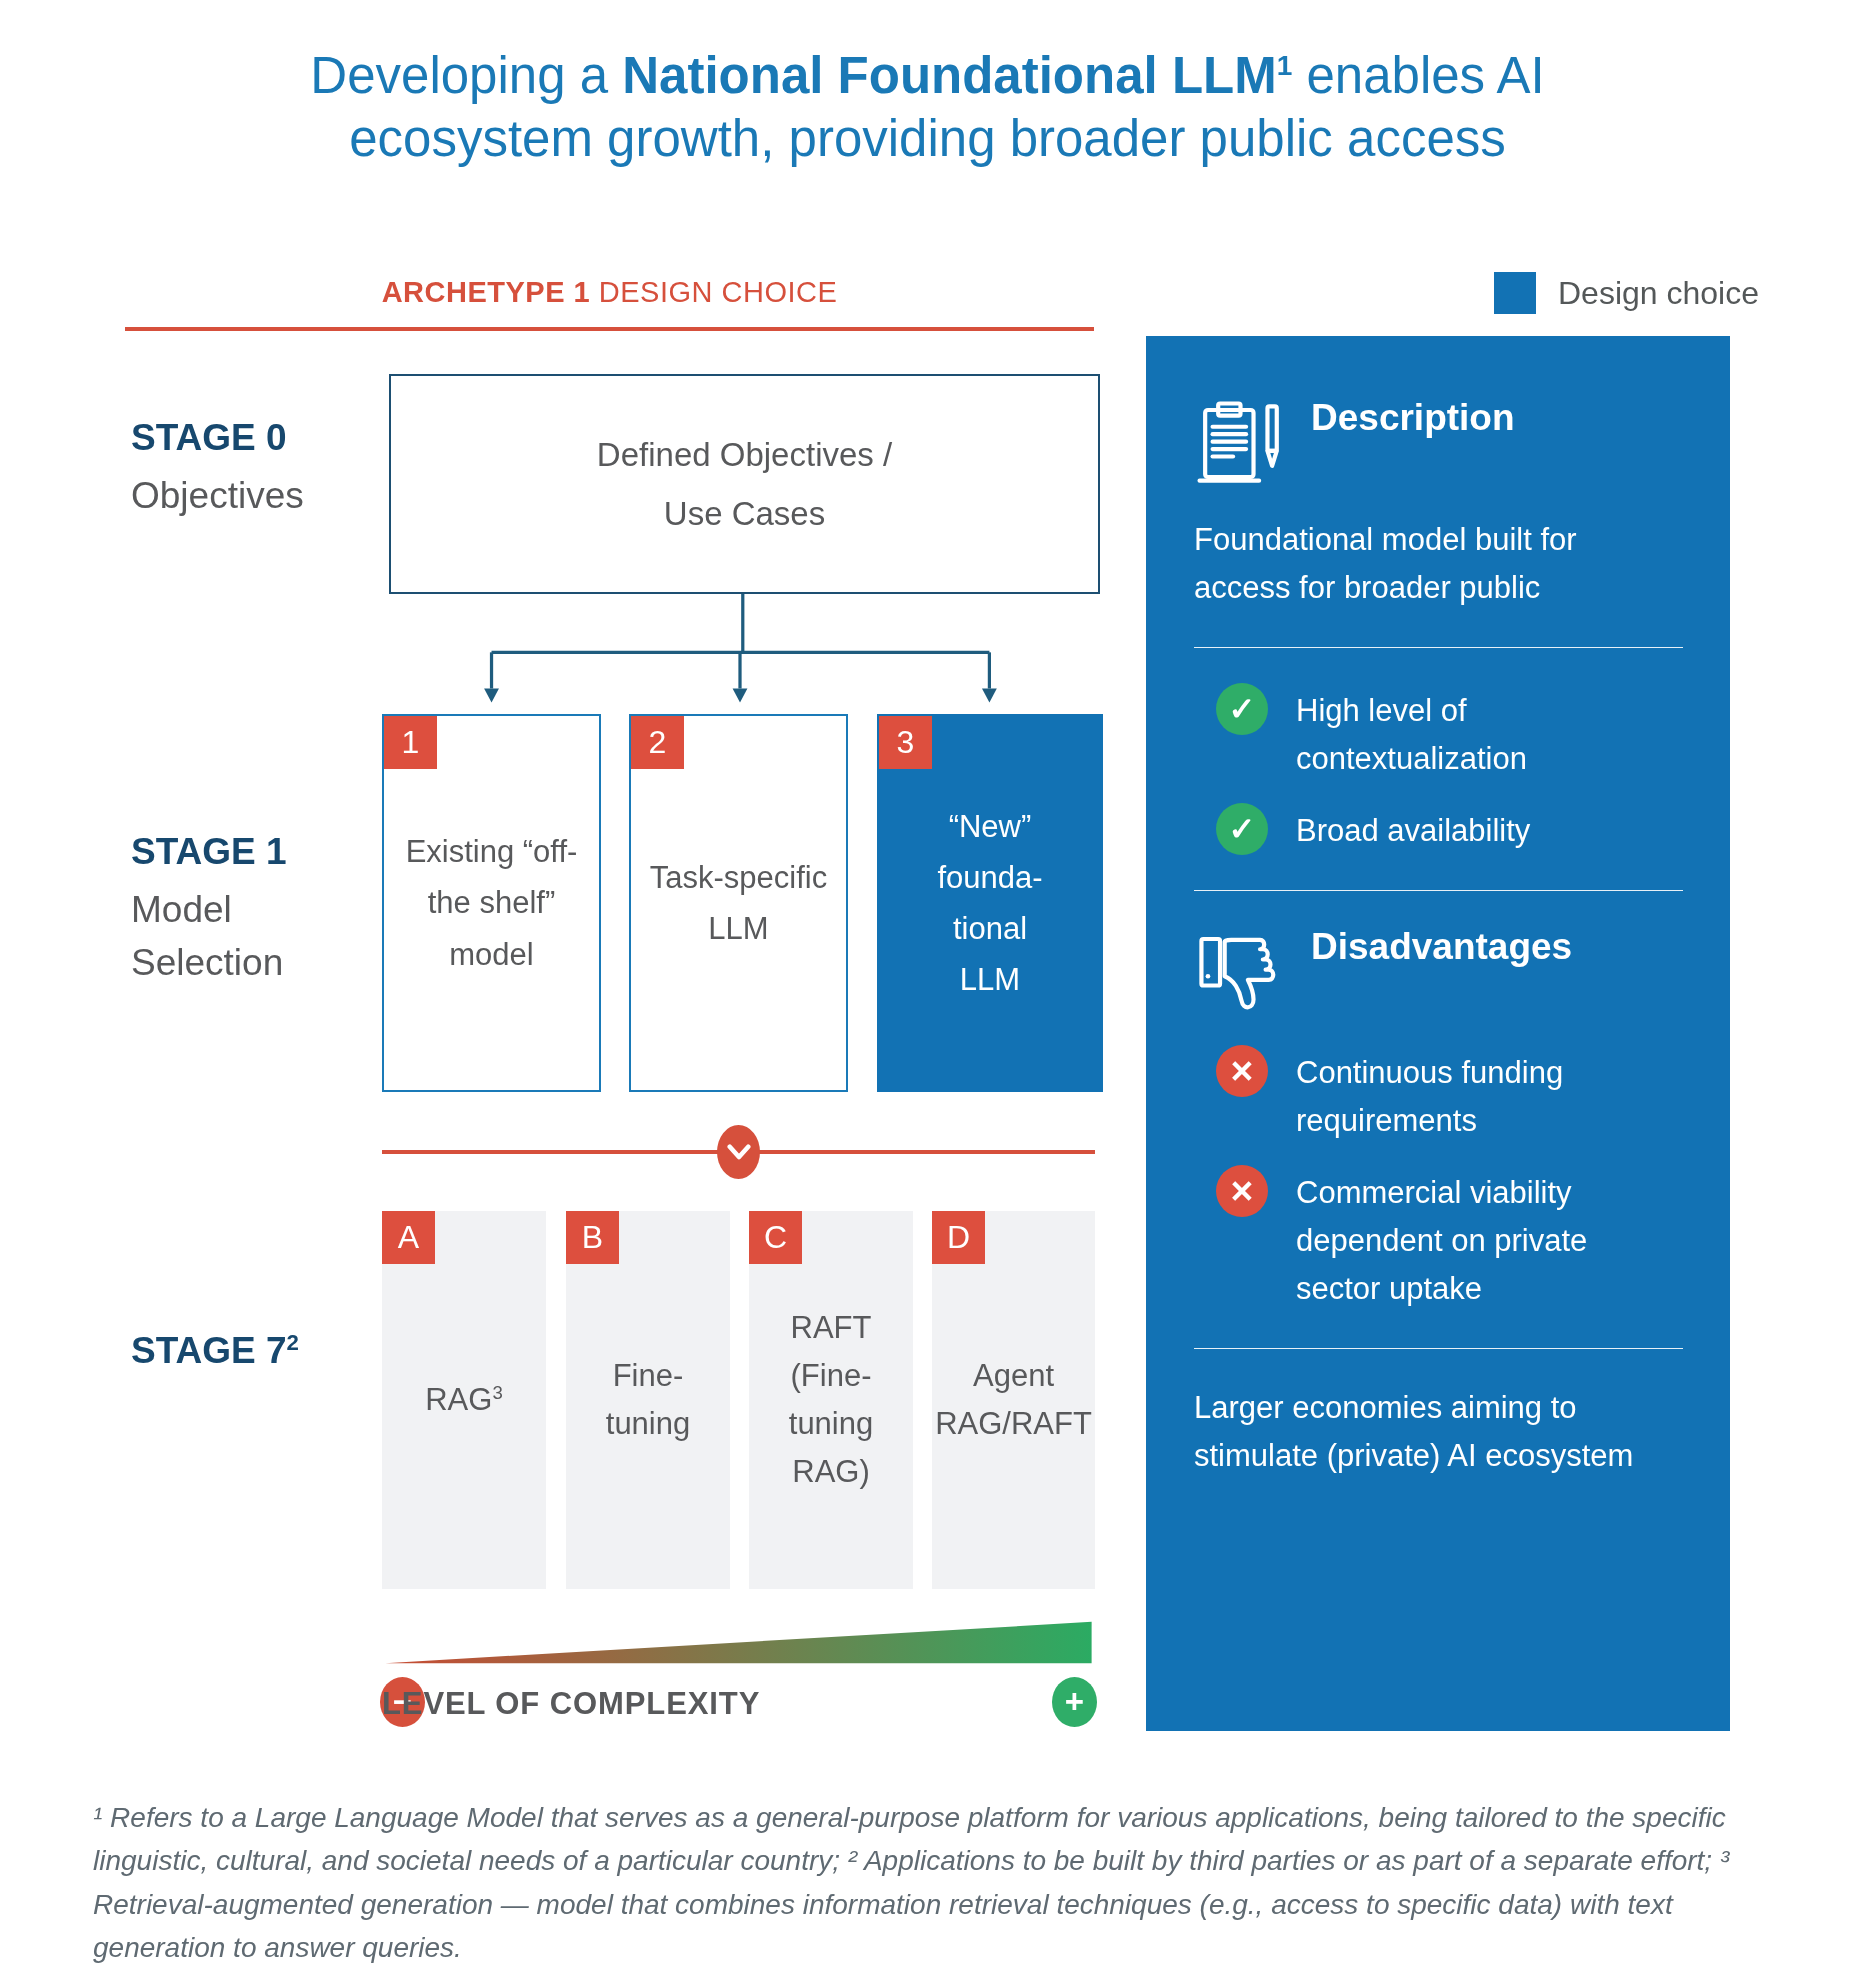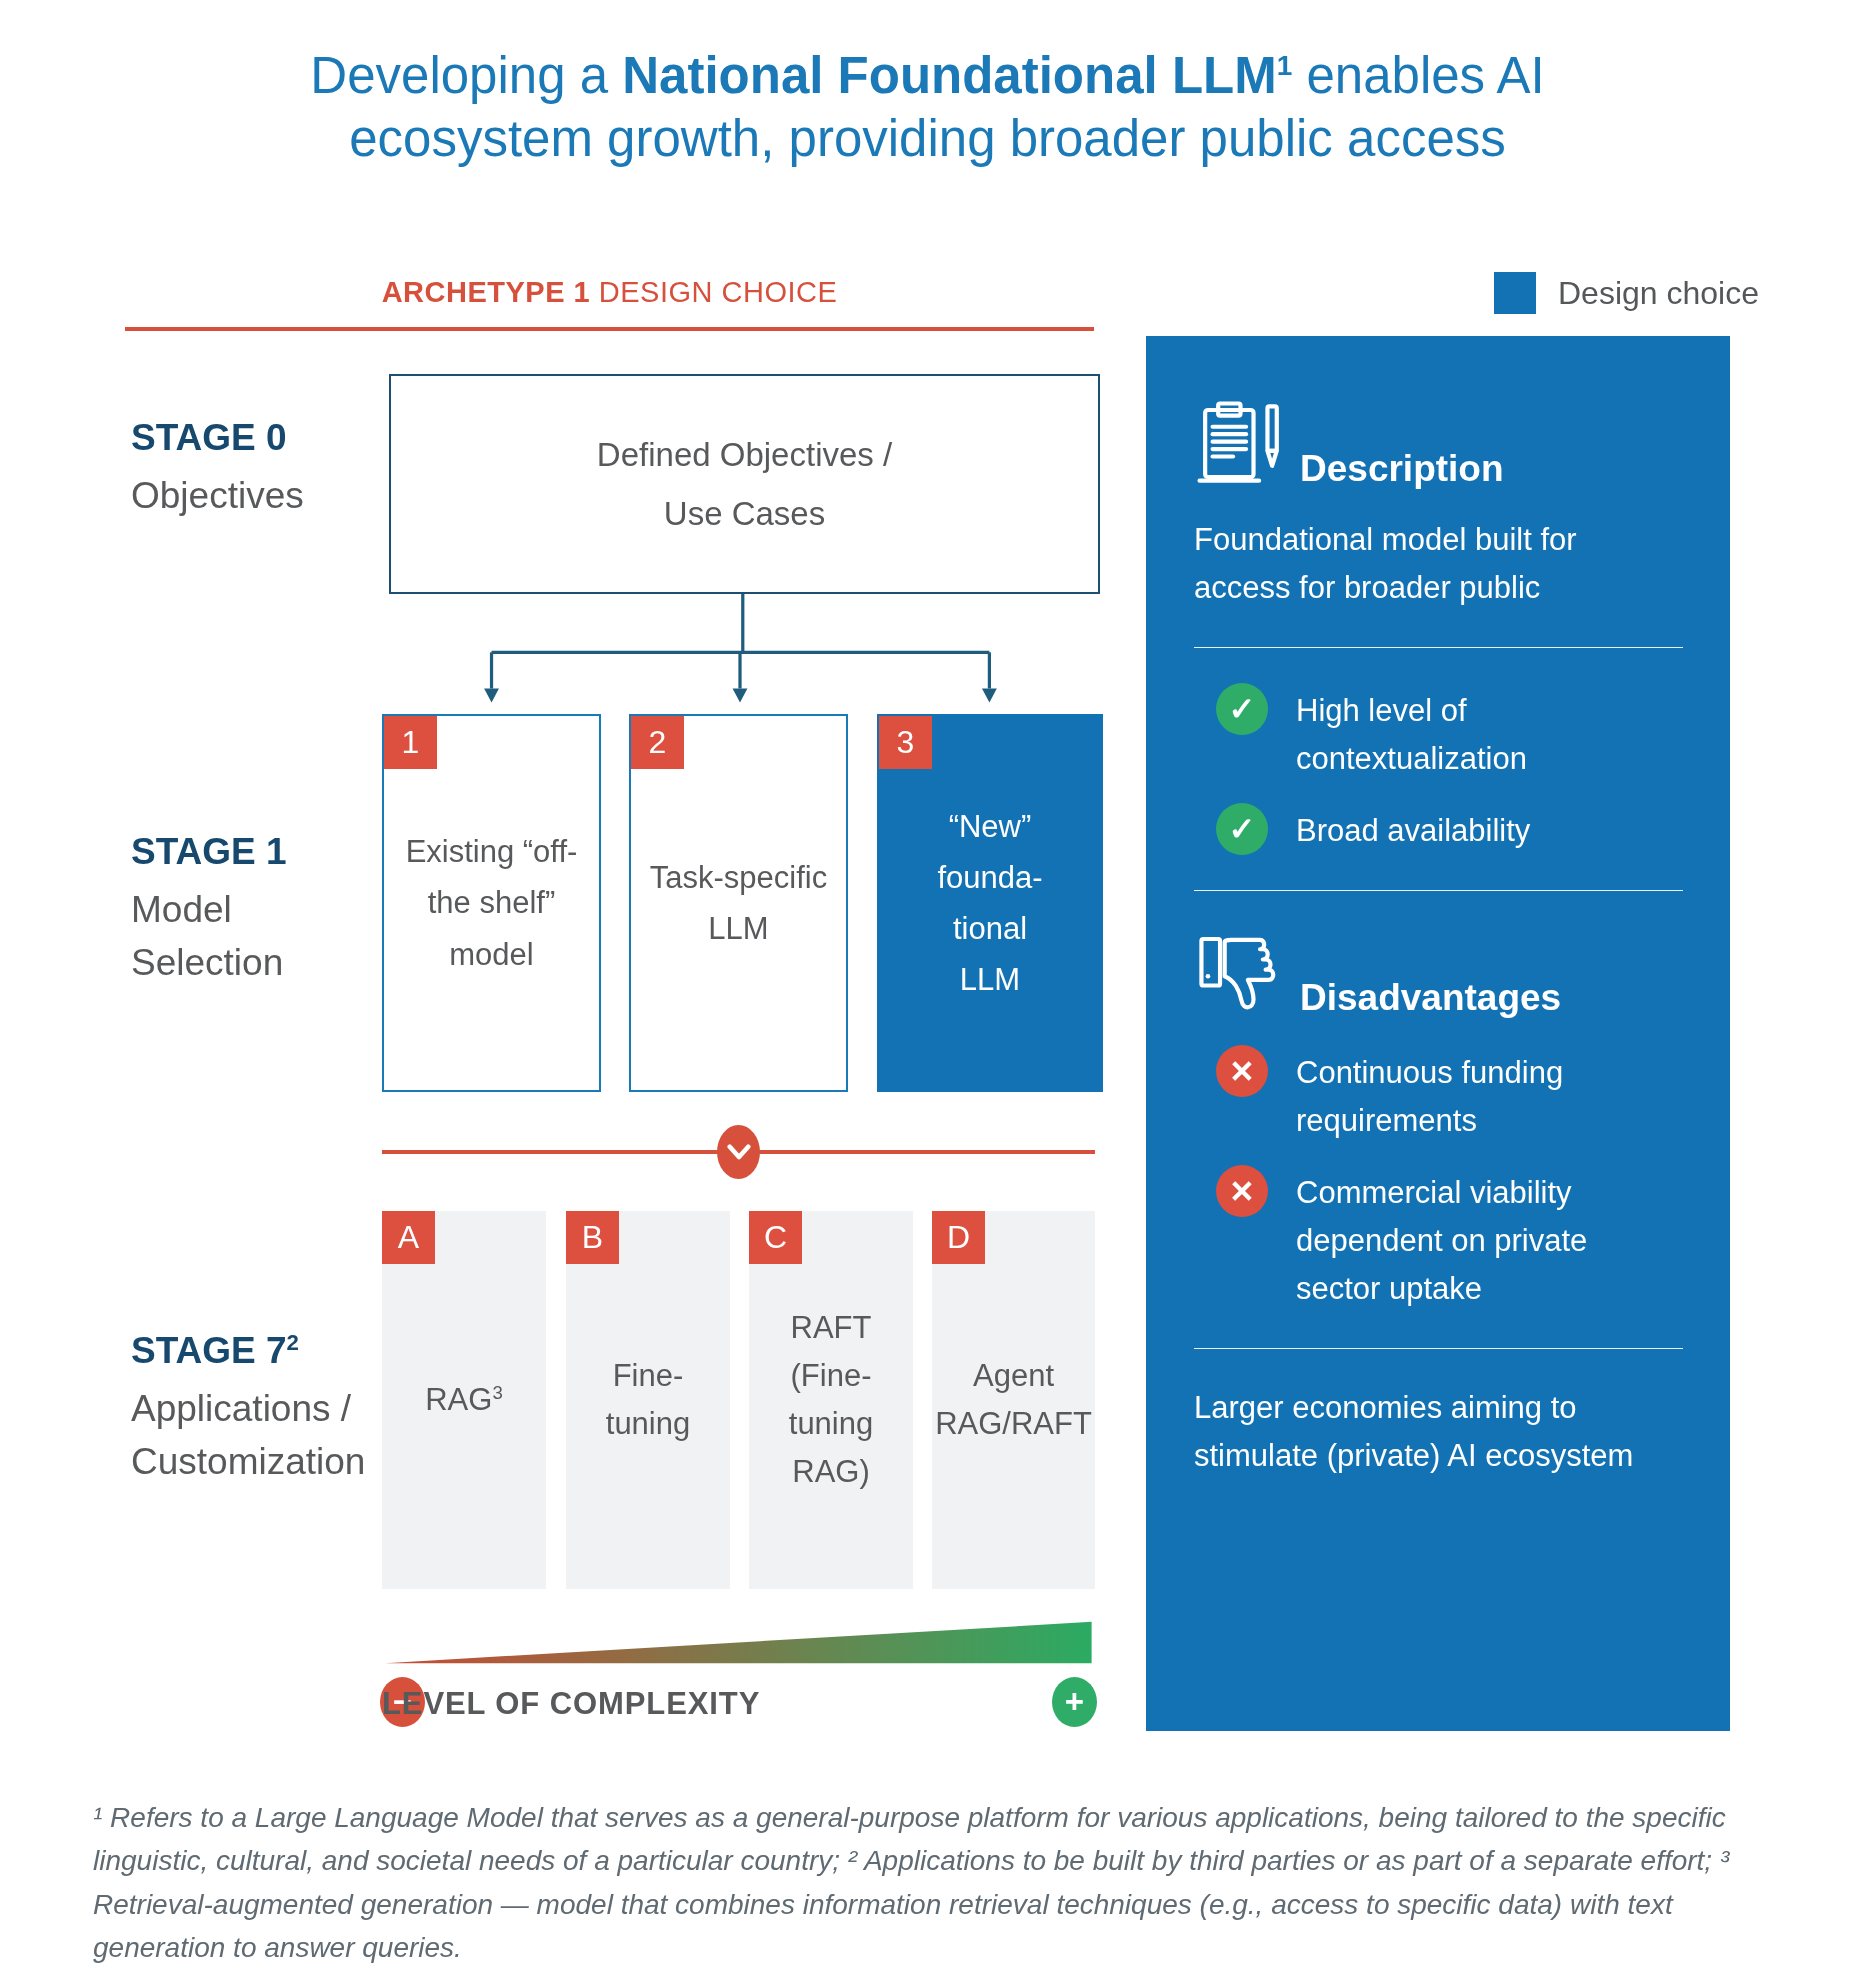--- a/index.html
+++ b/index.html
@@ -55,21 +55,21 @@
   .minus-circle, .plus-circle { width:45px; height:50px; border-radius:50%; color:#fff;
      display:flex; align-items:center; justify-content:center; font-size:33px; font-weight:700; }
   .minus-circle { left:380px; top:1677px; background:#d6503c; }
   .plus-circle  { left:1052px; top:1677px; background:#2fad68; }
   .complexity-label { left:382px; top:1686px; width:708px; 
      font-size:31px; font-weight:700; color:#58595b; letter-spacing:0.9px; }
 
   
   .panel { left:1146px; top:336px; width:584px; height:1395px; background:#1272b4; color:#fff;
            padding:61px 43px 37px 48px; }
-  .sec-head { display:flex; align-items:flex-end; gap:13px; }
+  .sec-head { display:flex; align-items:flex-start; gap:24px; }
   .sec-head .icon { flex:none; width:93px; height:93px; }
   .sec-head .hd { font-size:37px; font-weight:700; }
   .sec-body { margin-top:26px; font-size:31px; line-height:1.55; white-space:pre-line; }
   .sep { border:none; border-top:1.9px solid rgba(255,255,255,.9); margin:35px 3.7px 35px 0; }
   .bullet { display:flex; gap:28px; margin-top:26px; padding-left:22px; }
   .bullet + .bullet { margin-top:20.4px; }
   .bullet .dot { flex:none; width:52px; height:52px; border-radius:50%;
                  display:flex; align-items:center; justify-content:center;
                  font-size:32px; font-weight:700; color:#fff; }
   .dot.green { background:#2fad68; }
@@ -104,22 +104,20 @@
   <div class="stage-name"><span>STAGE 0</span><sup></sup></div>
   <div class="stage-desc">Objectives</div>
 </div>
 <div class="abs stage-label" style="top:831px">
   <div class="stage-name"><span>STAGE 1</span><sup></sup></div>
   <div class="stage-desc">Model
 Selection</div>
 </div>
 <div class="abs stage-label" style="top:1330px">
   <div class="stage-name"><span>STAGE 7</span><sup>2</sup></div>
-  <div class="stage-desc">Applications /
-Customization</div>
 </div>
 
 <div class="abs obj-box">Defined Objectives /
 Use Cases</div>
 
 <svg class="abs" style="left:371px; top:590px;" width="649" height="121" viewBox="0 0 700 130">
   <g stroke="#1f5c7e" stroke-width="3.5" fill="none">
     <line x1="401" y1="4" x2="401" y2="67"></line>
     <line x1="130" y1="67" x2="667" y2="67"></line>
     <line x1="130" y1="67" x2="130" y2="106"></line>

